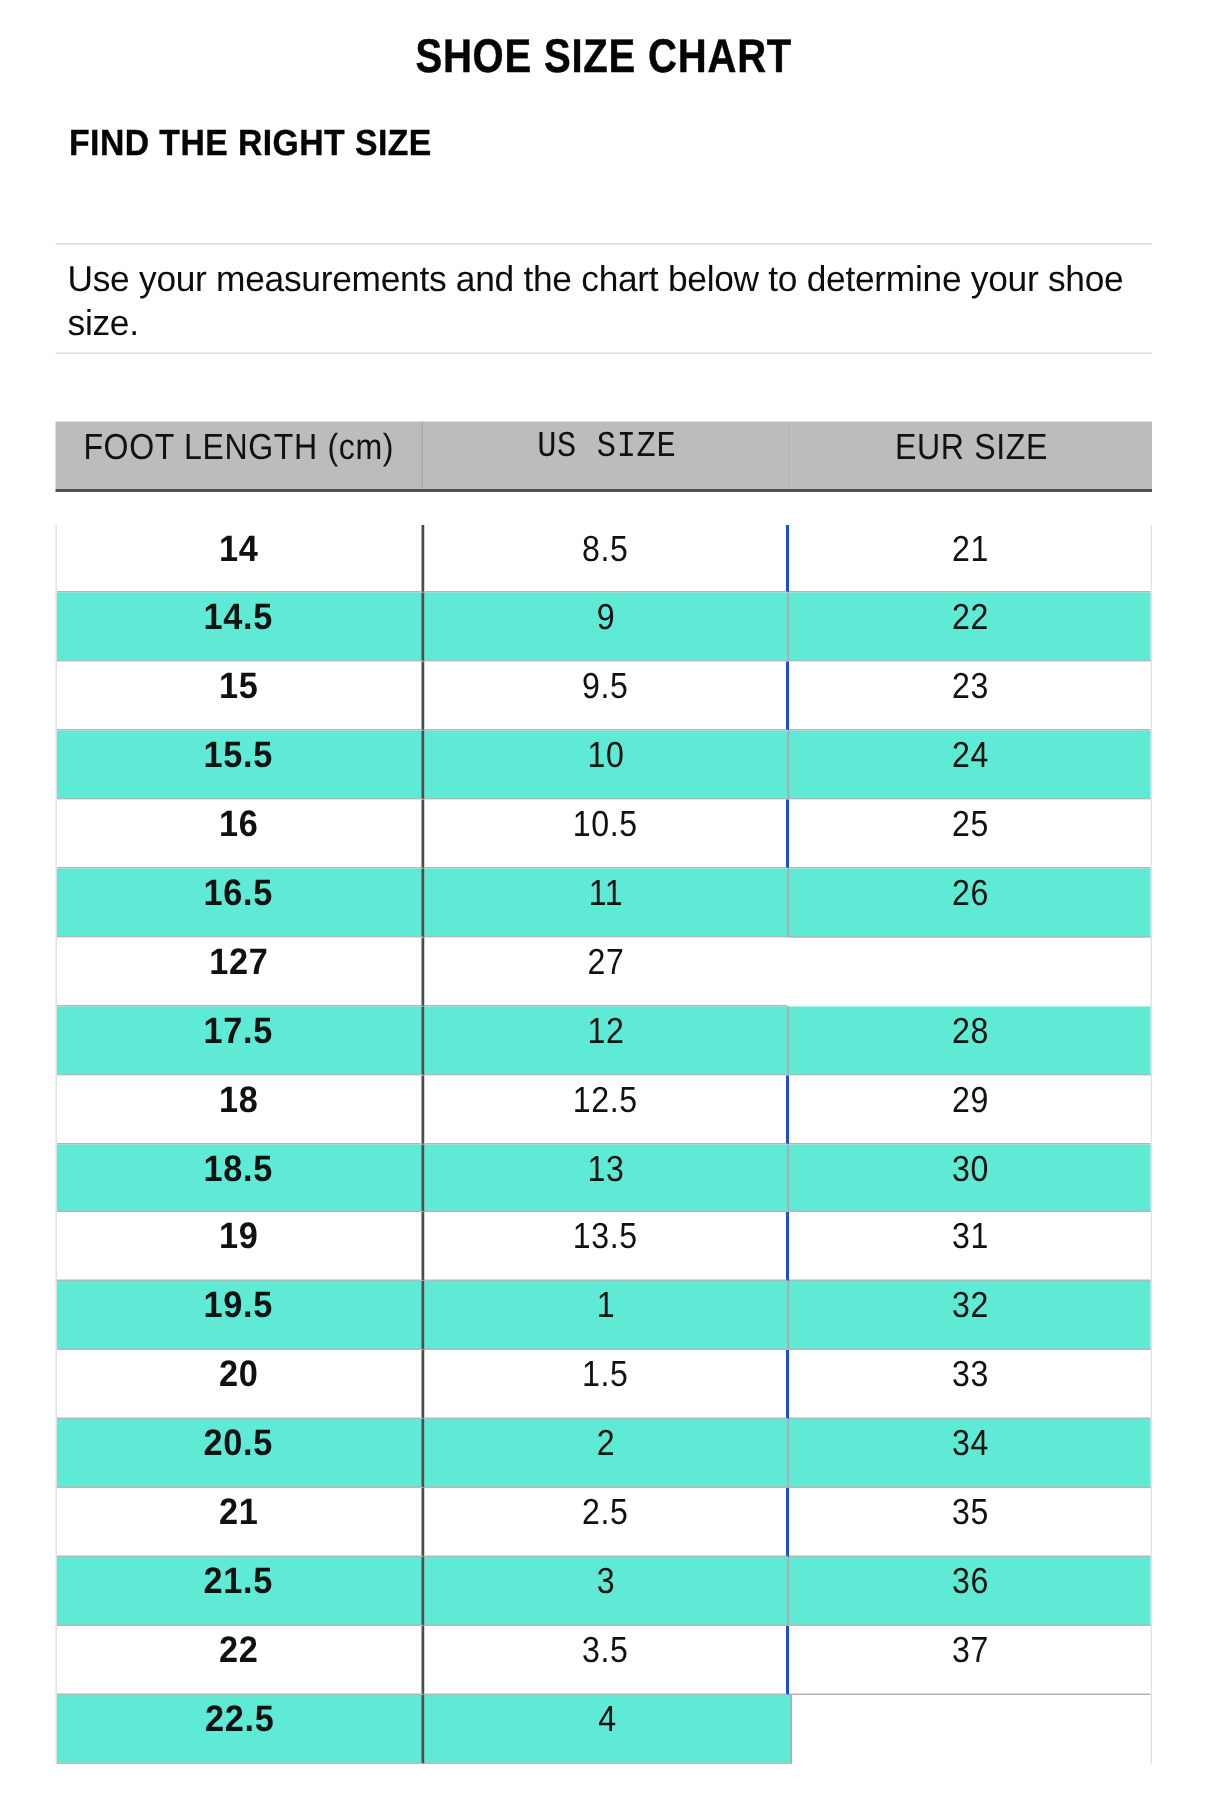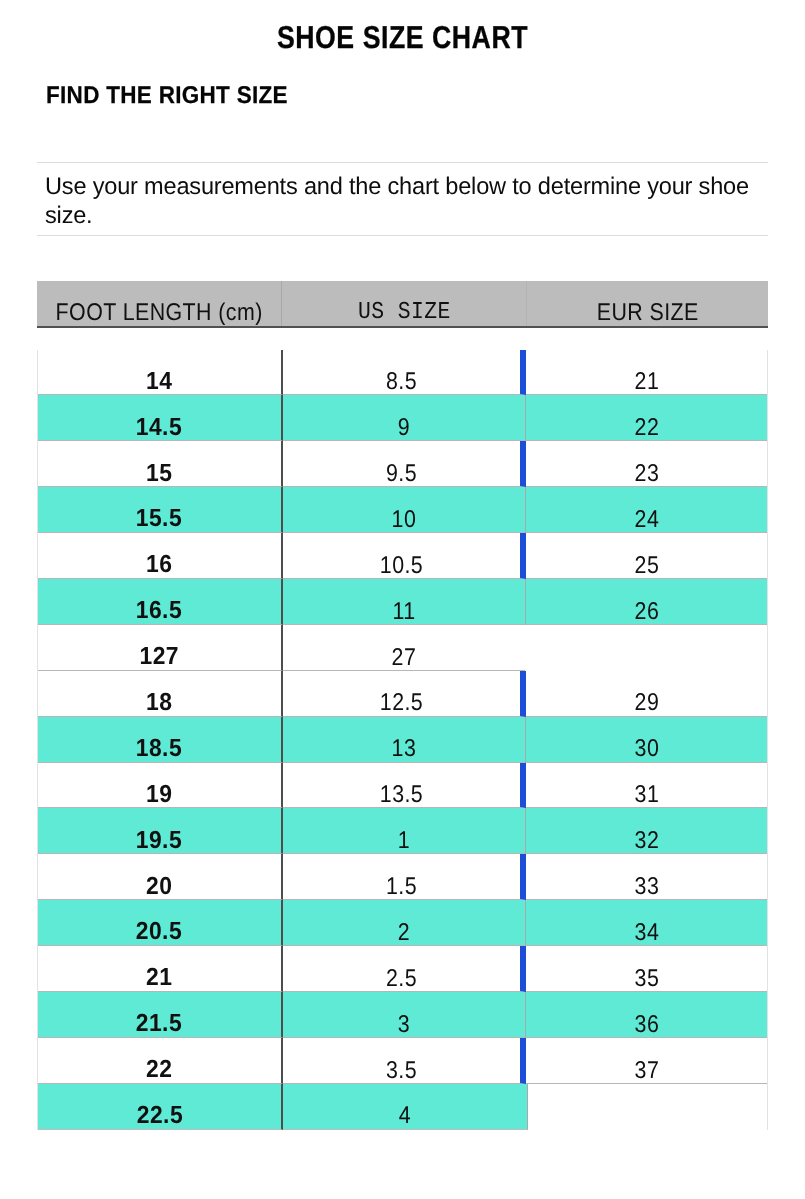--- a/index.html
+++ b/index.html
@@ -67,37 +67,37 @@
 
   .size-chart {
     position: absolute;
     left: 36.8px; top: 280.5px;
     width: 731.5px;
   }
   .chart-body { border-left: 1px solid #e2e2e2; border-right: 1px solid #e2e2e2; box-sizing: border-box; margin-top: 22px; }
   .chart-row { display: flex; }
   .chart-cell {
     display: flex;
-    align-items: flex-end;
+    align-items: flex-start;
     justify-content: center;
     box-sizing: border-box;
     font-size: 24.2px;
     line-height: 1;
     color: #111111;
   }
   .chart-cell > span { display: inline-block; letter-spacing: 0.48px; transform: scaleX(0.884) translateZ(0); }
   .head-row .chart-cell { height: 45px; background: #bcbcbc; padding-top: 6px; }
   .head-row .chart-cell.c1 { border-right: 1px solid #a9a9a9; }
   .head-row .chart-cell.c2 { border-right: 1px solid #b3b3b3; font-family: Liberation Mono, monospace; }
   .head-underline { height: 2px; background: #515151; }
   .body-row .chart-cell { height: 45.9px; background: #ffffff; border-bottom: 1px solid #b6b6b6; padding-top: 5px; }
   .body-row.alt .chart-cell { background: #5eead4; border-bottom: 1px solid #b6b6b6; }
   .body-row .chart-cell.c1 { border-right: 2px solid #4d4d4d; font-weight: bold; font-size: 24.6px; }
   .body-row .chart-cell.c1 > span { transform: scaleX(0.93) translateZ(0); }
-  .body-row .chart-cell.c2 { border-right: 6px solid #1d4ed8; }
+  .body-row .chart-cell.c2 { border-right: 2px solid #1d4ed8; }
   .body-row.alt .chart-cell.c2 { border-right: 1px solid #aaaaaa; }
   .body-row:last-child .chart-cell { border-bottom: 1px solid #bdbdbd; }
   .c1 { width: 245.4px; }
   .c2 { width: 244.6px; }
   .c3 { width: 241.5px; }
 </style>
 </head>
 <body>
 
 <div class="page">
@@ -188,20 +188,31 @@
           </div>
         </div>
         <div class="chart-row body-row">
           <div class="chart-cell c1">
             <span>127</span>
           </div>
           <div class="chart-cell c3">
             <span>27</span>
           </div>
         </div>
+        <div class="chart-row body-row alt">
+          <div class="chart-cell c1">
+            <span>17.5</span>
+          </div>
+          <div class="chart-cell c2">
+            <span>12</span>
+          </div>
+          <div class="chart-cell c3">
+            <span>28</span>
+          </div>
+        </div>
         <div class="chart-row body-row">
           <div class="chart-cell c1">
             <span>18</span>
           </div>
           <div class="chart-cell c2">
             <span>12.5</span>
           </div>
           <div class="chart-cell c3">
             <span>29</span>
           </div>

